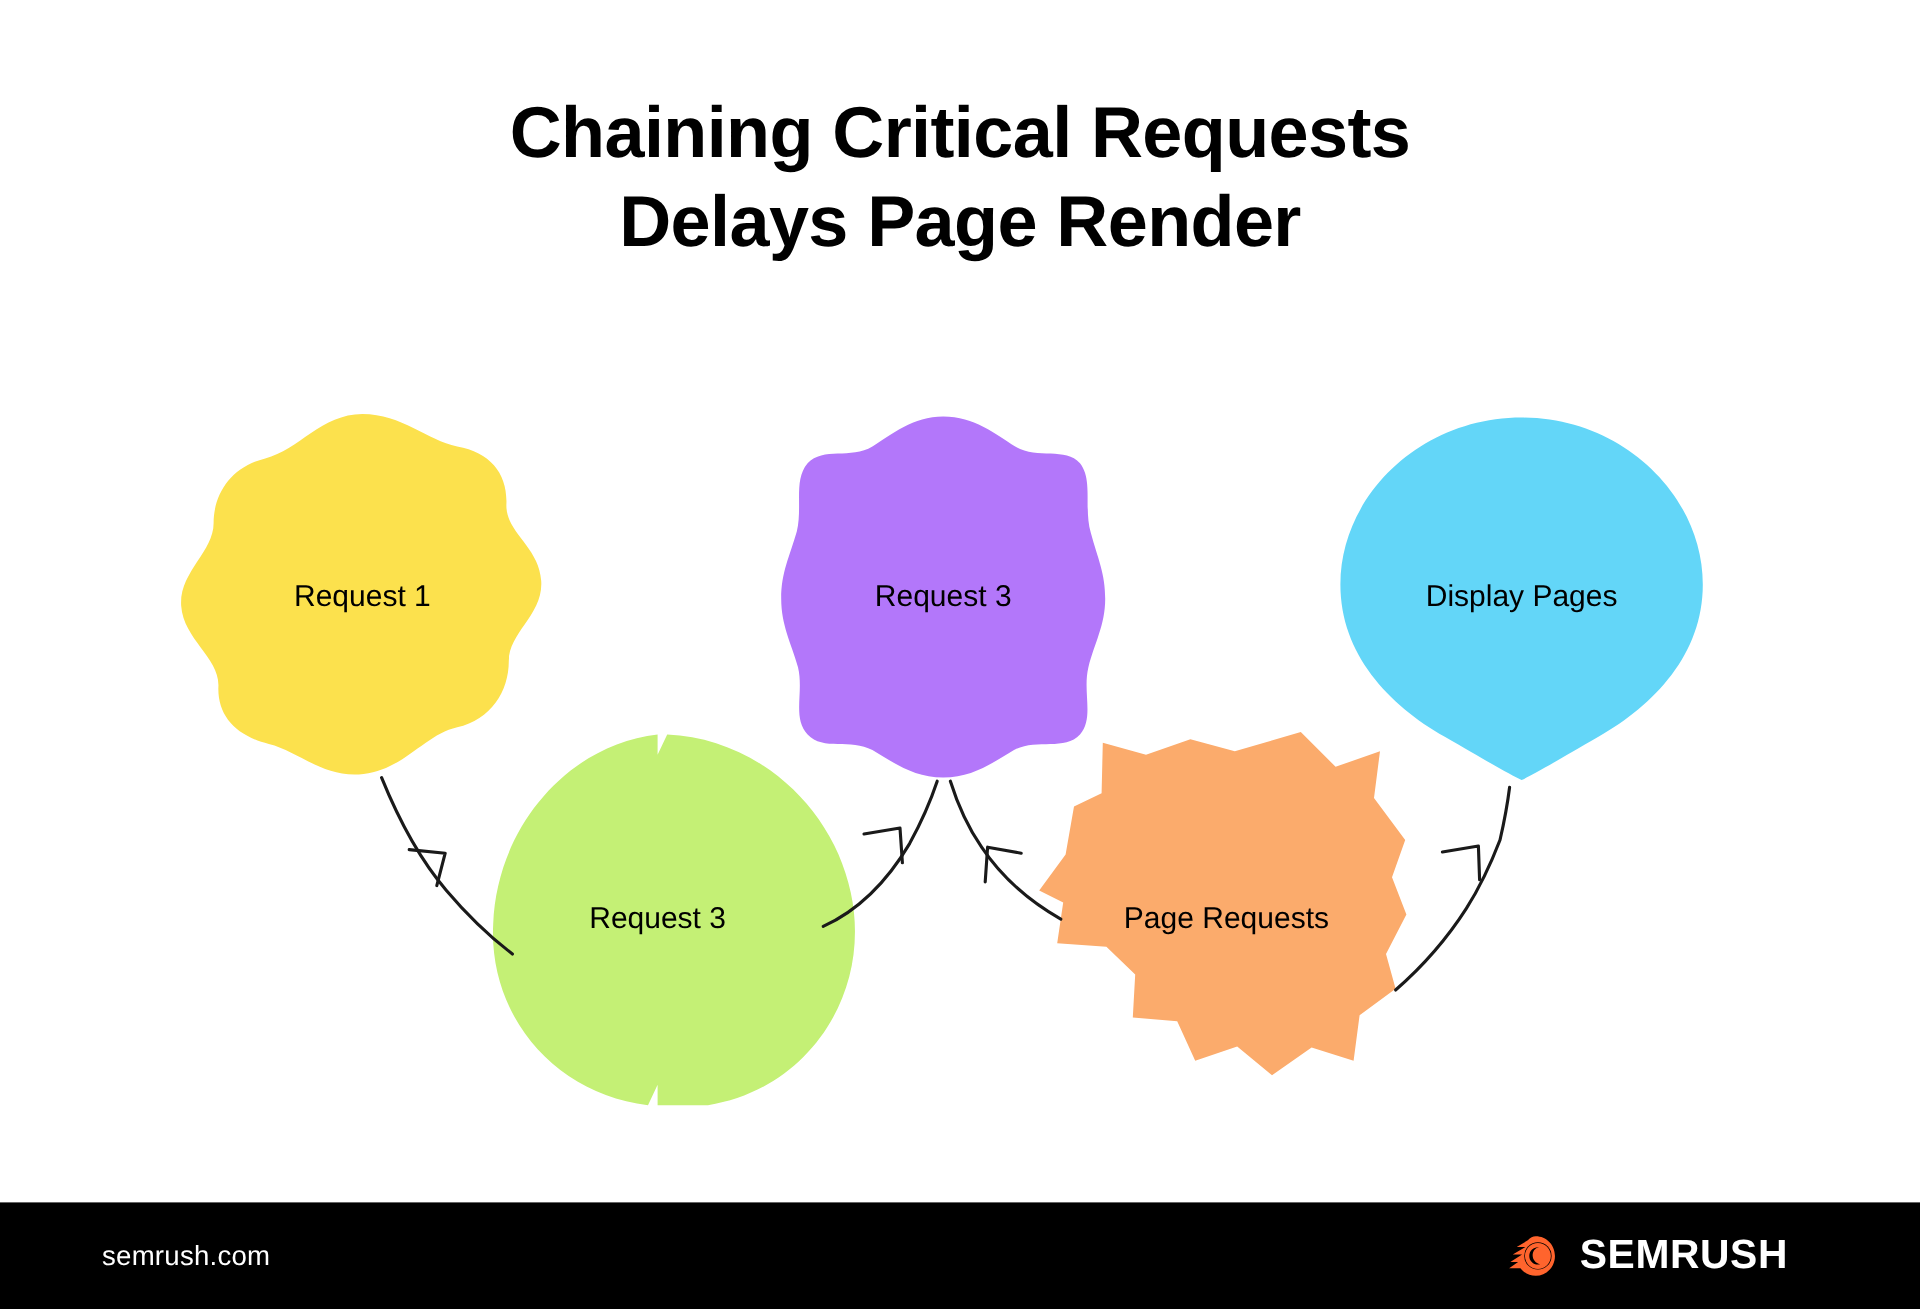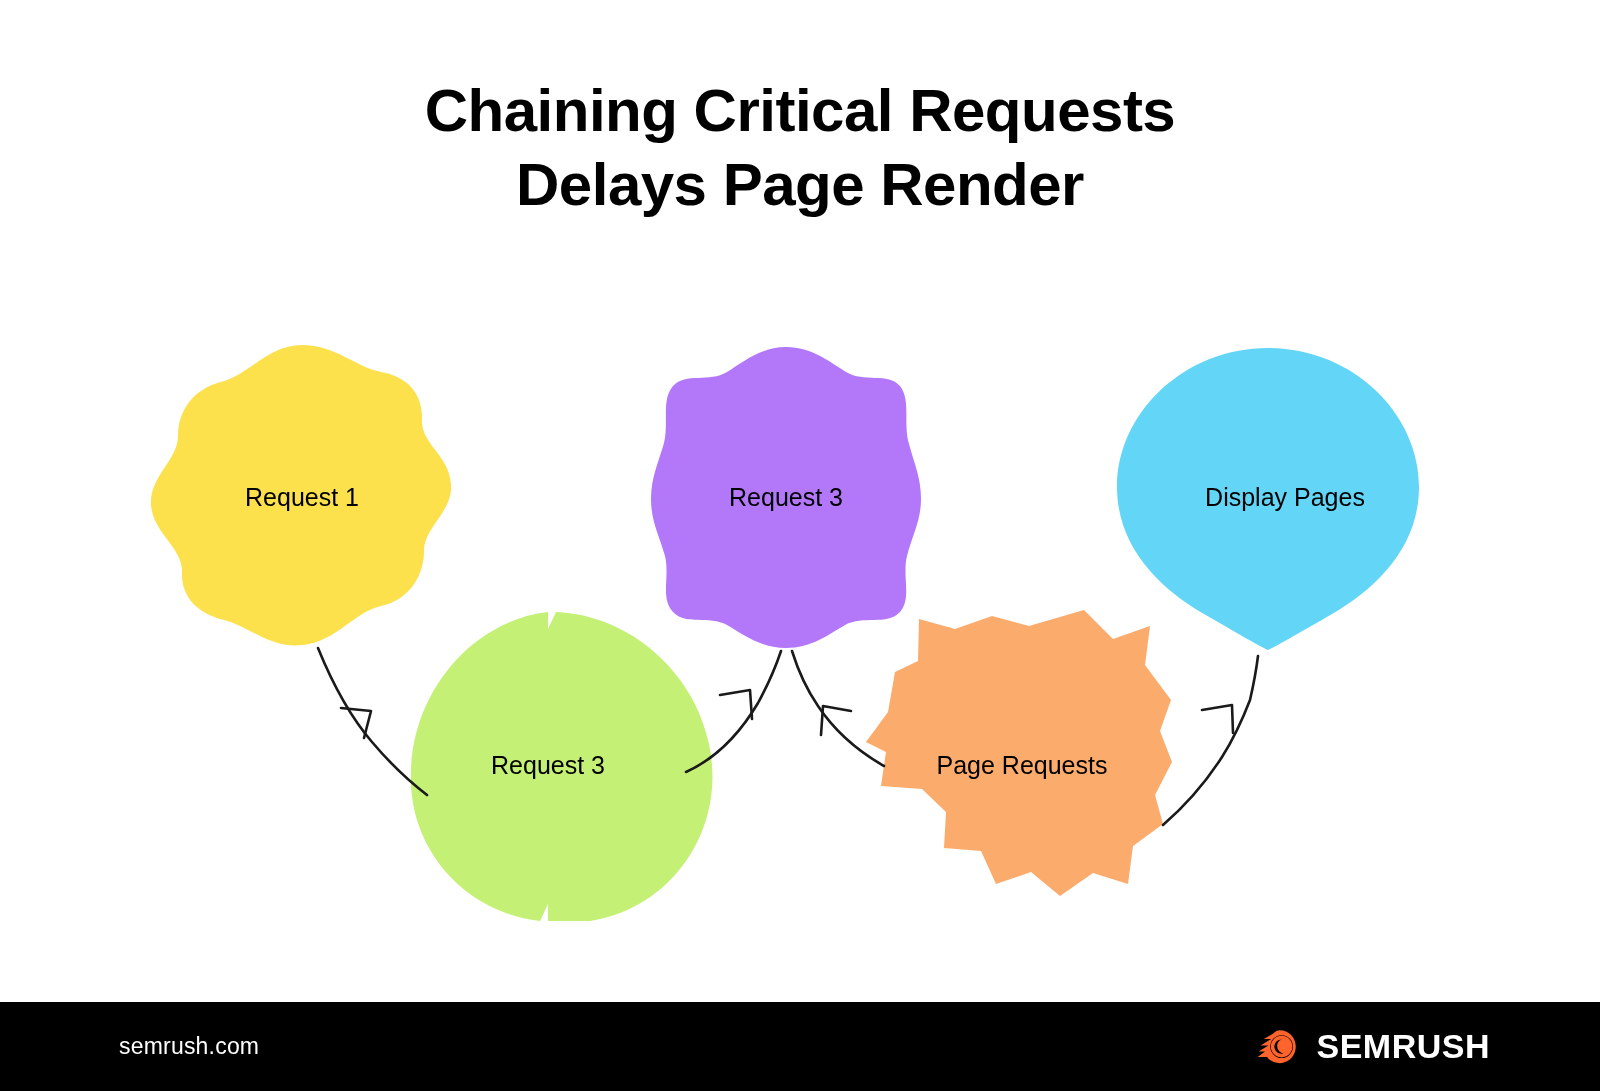--- a/index.html
+++ b/index.html
@@ -67,21 +67,21 @@
     position: absolute;
     left: 0;
     top: 1002px;
     width: 1600px;
     height: 89px;
     background: #000000;
     display: flex;
     align-items: center;
     justify-content: space-between;
     box-sizing: border-box;
-    padding: 0 110px 0 119px;
+    padding: 0 110px 0 85px;
   }
   #footer-url {
     color: #ffffff;
     font-family: "Liberation Sans", sans-serif;
     font-size: 23px;
     letter-spacing: 0.2px;
   }
   #brand-logo {
     display: flex;
     align-items: flex-start;
@@ -209,21 +209,21 @@
         <path d="M1163,825 C1186,805 1206,782 1222,757 C1236,735 1245,713 1250,700 C1253,687 1256,672 1258,656"></path>
         <path d="M1202,710 L1232,705 L1233,733"></path>
       </g>
     </g>
   </svg>
 
   <div class="node-label" style="left:302px; top:497px;">Request 1</div>
   <div class="node-label" style="left:548px; top:765px;">Request 3</div>
   <div class="node-label" style="left:786px; top:497px;">Request 3</div>
   <div class="node-label" style="left:1022px; top:765px;">Page Requests</div>
-  <div class="node-label" style="left:1268px; top:497px;margin-left:17px;">Display Pages</div>
+  <div class="node-label" style="left:1268px; top:497px;">Display Pages</div>
 </div>
 
 <div id="footer">
   <span id="footer-url">semrush.com</span>
 
   <div id="brand-logo">
     <svg id="brand-icon" width="46" height="40" viewBox="0 0 46 40">
       <path fill="#ff642d" d="M22.8,3.2 C31.6,3.2 38.8,10.4 38.8,19.6 C38.8,28.8 31.6,36.2 22.8,36.2
                C17.6,36.2 13,33.7 10,29.9 L0.6,29.9 L8.1,24.6 L1.6,24.6 L11.4,18.4
                L3.6,18.4 L14.2,12.1 L6.9,12.1 L16.2,6.6 C18.2,4.4 20.4,3.2 22.8,3.2 Z"></path>

